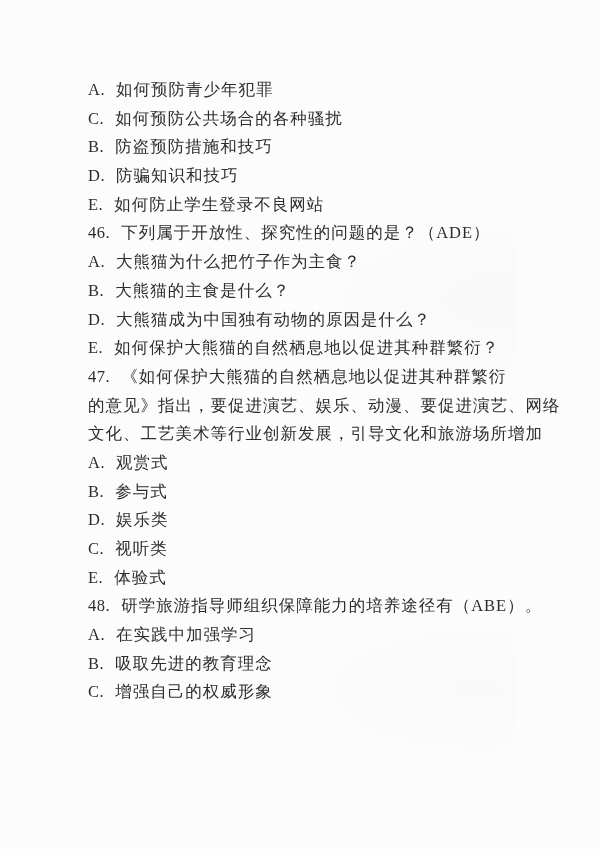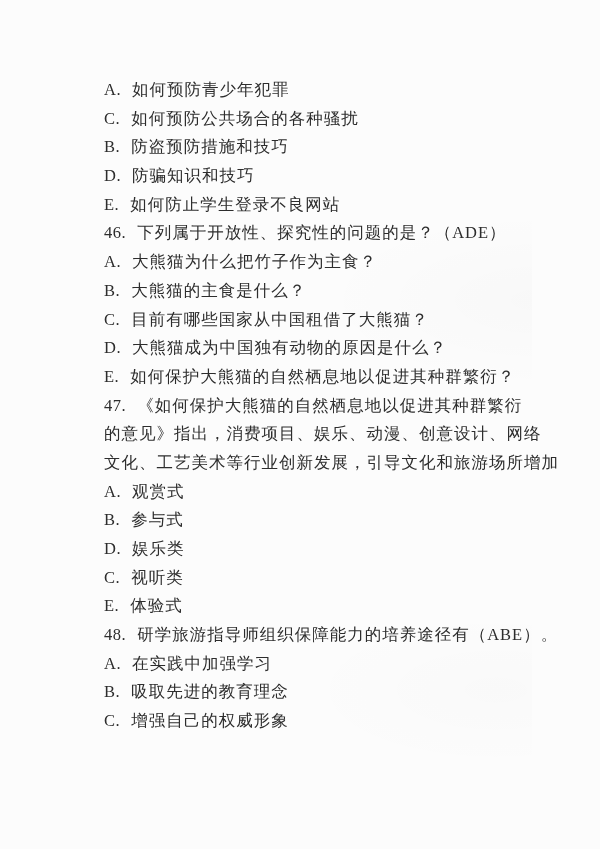--- a/index.html
+++ b/index.html
@@ -16,21 +16,20 @@
   }
   .page {
     position: relative;
     width: 516px;
     height: 849px;
     background: var(--page-bg);
     
     background-image:
       radial-gradient(ellipse 220px 90px at 520px 300px, rgba(0,0,0,0.015), transparent),
       radial-gradient(ellipse 200px 80px at 480px 690px, rgba(0,0,0,0.012), transparent);
-    margin-left: 16px;
   }
   .textblock {
     position: absolute;
     left: 88px;
     top: 76px;
     width: 448px;
   }
   .line {
     display: block;
     height: 28.7px;
@@ -84,38 +83,35 @@
   </div>
 
   <div class="line">
     <span class="label">A.</span><span class="text">大熊猫为什么把竹子作为主食？</span>
   </div>
 
   <div class="line">
     <span class="label">B.</span><span class="text">大熊猫的主食是什么？</span>
   </div>
 
-  <div class="line">
-    <span class="label">C.</span><span class="text">目前有哪些国家从中国租借了大熊猫？</span>
-  </div>
 
   <div class="line">
     <span class="label">D.</span><span class="text">大熊猫成为中国独有动物的原因是什么？</span>
   </div>
 
   <div class="line">
     <span class="label">E.</span><span class="text">如何保护大熊猫的自然栖息地以促进其种群繁衍？</span>
   </div>
 
   <div class="line">
     <span class="label">47.</span><span class="text">《如何保护大熊猫的自然栖息地以促进其种群繁衍</span>
   </div>
 
   <div class="line">
-    <span class="label"></span><span class="text">的意见》指出，消费项目、娱乐、动漫、创意设计、网络</span>
+    <span class="label"></span><span class="text">的意见》指出，要促进演艺、娱乐、动漫、要促进演艺、网络</span>
   </div>
 
   <div class="line">
     <span class="label"></span><span class="text">文化、工艺美术等行业创新发展，引导文化和旅游场所增加</span>
   </div>
 
 
   <div class="line">
     <span class="label">A.</span><span class="text">观赏式</span>
   </div>

